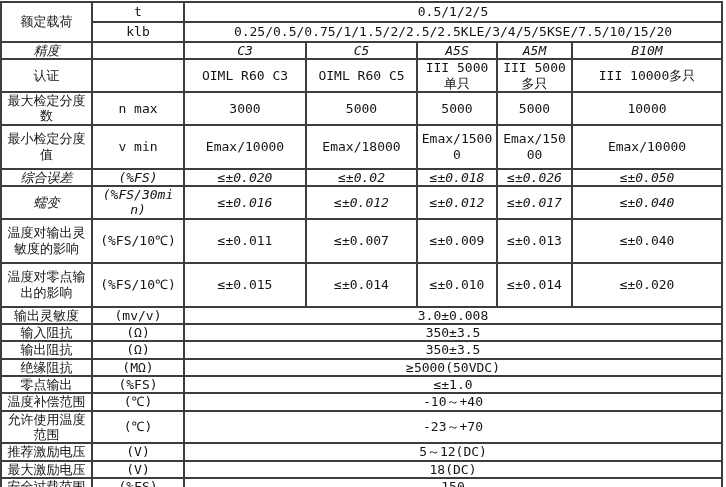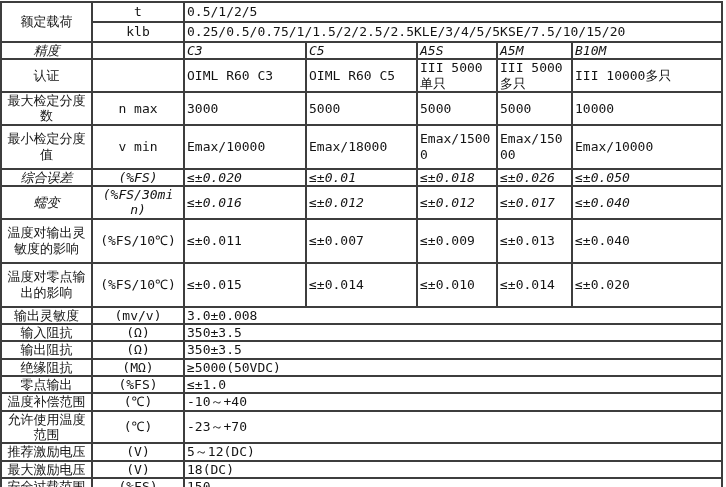--- a/index.html
+++ b/index.html
@@ -22,21 +22,21 @@
     padding: 0 2px;
     font-size: 13px;
     color: #141414;
     overflow: hidden;
     line-height: 1.18;
     vertical-align: middle;
     word-break: break-all;
   }
   td.lbl  { text-align: center; }
   td.unit { text-align: center; }
-  td.val  { text-align: left; }
+  td.val  { text-align: center; }
   tr.h-s  { height: 15px; }
   tr.h-m  { height: 20px; }
   tr.h-xs { height: 16px; font-style: italic; }
   tr.h-2l { height: 31px; }
   tr.h-3l { height: 44px; }
 </style>
 </head>
 <body>
 
 <table class="spec">
@@ -93,21 +93,21 @@
       <td class="val">Emax/10000</td>
       <td class="val">Emax/18000</td>
       <td class="val">Emax/15000</td>
       <td class="val">Emax/15000</td>
       <td class="val">Emax/10000</td>
     </tr>
     <tr class="h-xs">
       <td class="lbl">综合误差</td>
       <td class="unit">(%FS)</td>
       <td class="val">≤±0.020</td>
-      <td class="val">≤±0.01</td>
+      <td class="val">≤±0.02</td>
       <td class="val">≤±0.018</td>
       <td class="val">≤±0.026</td>
       <td class="val">≤±0.050</td>
     </tr>
     <tr class="h-xs">
       <td class="lbl">蠕变</td>
       <td class="unit">(%FS/30min)</td>
       <td class="val">≤±0.016</td>
       <td class="val">≤±0.012</td>
       <td class="val">≤±0.012</td>

